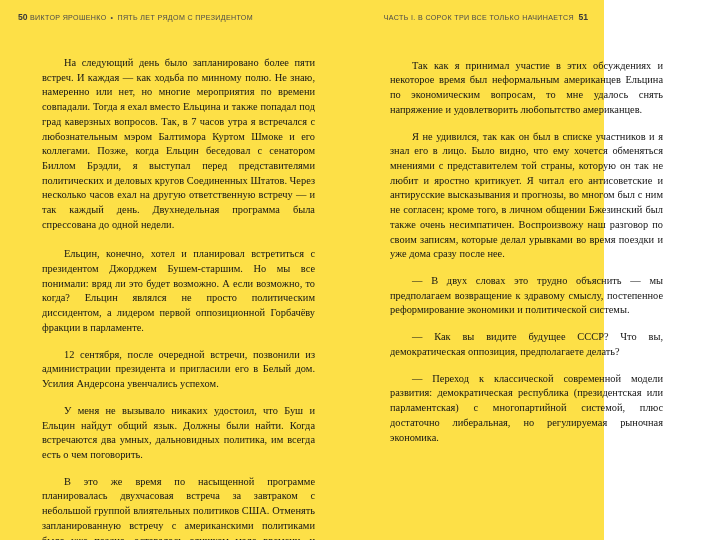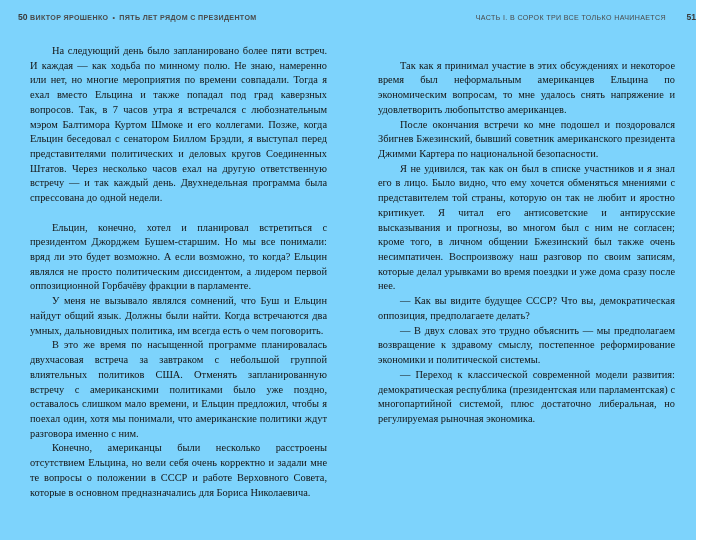--- a/index.html
+++ b/index.html
@@ -9,71 +9,71 @@
   }
   body {
     width: 704px;
     height: 540px;
     overflow: hidden;
     font-family: "Liberation Serif", "DejaVu Serif", serif;
     color: #1b1b1b;
   }
   .page {
     position: relative;
-    width: 696px;
+    width: 604px;
     height: 540px;
-    background: #7dd3fc;
+    background: #fde047;
   }
 
   
   .running-head {
     position: absolute;
     top: 12px;
     height: 12px;
     font-family: "Liberation Sans", "DejaVu Sans", sans-serif;
     font-size: 7.1px;
     letter-spacing: 0.35px;
     color: #4a4a4a;
     white-space: nowrap;
     line-height: 12px;
   }
-  .rh-left  { left: 30px; font-weight: bold; }
+  .rh-left  { left: 30px; }
   .rh-right { right: 30px; text-align: right; }
 
   .folio {
     position: absolute;
     top: 11px;
     font-family: "Liberation Sans", "DejaVu Sans", sans-serif;
     font-size: 8.6px;
     font-weight: bold;
     color: #3a3a3a;
     line-height: 13px;
   }
   .folio-left  { left: 18px; }
-  .folio-right { right: 0; }
+  .folio-right { right: 16px; }
 
   .rh-sep { padding: 0 4px; }
 
   
   .col {
     position: absolute;
     top: 44px;
     width: 297px;
     font-size: 10.4px;
     line-height: 14.72px;
     text-align: justify;
     text-justify: inter-word;
     hyphens: manual;
     color: #151515;
   }
   .col-left  { left: 30px; }
   .col-right { left: 378px; }
 
   .col p {
-    margin: 0;
+    margin: 12px;
     text-indent: 22px;
   }
   .col p.gap-before {
     margin-top: 14.7px;
   }
 </style>
 </head>
 <body>
 
 <div class="page">
@@ -84,28 +84,28 @@
     <span>ВИКТОР ЯРОШЕНКО</span><span class="rh-sep">•</span><span>ПЯТЬ ЛЕТ РЯДОМ С ПРЕЗИДЕНТОМ</span>
   </div>
 
   <div class="running-head rh-right">ЧАСТЬ I. В СОРОК ТРИ ВСЕ ТОЛЬКО НАЧИНАЕТСЯ</div>
 
   <div class="folio folio-right">51</div>
 
   <div class="col col-left">
     <p>На следующий день было запланировано более пяти встреч. И каждая — как ходьба по минному полю. Не знаю, намеренно или нет, но многие мероприятия по времени совпадали. Тогда я ехал вместо Ельцина и также попадал под град каверзных вопросов. Так, в 7 часов утра я встречался с любознательным мэром Балтимора Куртом Шмоке и его коллегами. Позже, когда Ельцин беседовал с сенатором Биллом Брэдли, я выступал перед представителями политических и деловых кругов Соединенных Штатов. Через несколько часов ехал на другую ответственную встречу — и так каждый день. Двухнедельная программа была спрессована до одной недели.</p>
     <p class="gap-before">Ельцин, конечно, хотел и планировал встретиться с президентом Джорджем Бушем-старшим. Но мы все понимали: вряд ли это будет возможно. А если возможно, то когда? Ельцин являлся не просто политическим диссидентом, а лидером первой оппозиционной Горбачёву фракции в парламенте.</p>
-    <p>У меня не вызывало являлся сомнений, что Буш и Ельцин найдут общий язык. Должны были найти. Когда встречаются два умных, дальновидных политика, им всегда есть о чем поговорить.</p>
+    <p>12 сентября, после очередной встречи, позвонили из администрации президента и пригласили его в Белый дом. Усилия Андерсона увенчались успехом.</p>
+    <p>У меня не вызывало никаких удостоил, что Буш и Ельцин найдут общий язык. Должны были найти. Когда встречаются два умных, дальновидных политика, им всегда есть о чем поговорить.</p>
     <p>В это же время по насыщенной программе планировалась двухчасовая встреча за завтраком с небольшой группой влиятельных политиков США. Отменять запланированную встречу с американскими политиками было уже поздно, оставалось слишком мало времени, и Ельцин предложил, чтобы я поехал один, хотя мы понимали, что американские политики ждут разговора именно с ним.</p>
     <p>Конечно, американцы были несколько расстроены отсутствием Ельцина, но вели себя очень корректно и задали мне те вопросы о положении в СССР и работе Верховного Совета, которые в основном предназначались для Бориса Николаевича.</p>
   </div>
 
   <div class="col col-right">
     <p class="gap-before">Так как я принимал участие в этих обсуждениях и некоторое время был неформальным американцев Ельцина по экономическим вопросам, то мне удалось снять напряжение и удовлетворить любопытство американцев.</p>
-    <p>После окончания встречи ко мне подошел и поздоровался Збигнев Бжезинский, бывший советник американского президента Джимми Картера по национальной безопасности.</p>
     <p>Я не удивился, так как он был в списке участников и я знал его в лицо. Было видно, что ему хочется обменяться мнениями с представителем той страны, которую он так не любит и яростно критикует. Я читал его антисоветские и антирусские высказывания и прогнозы, во многом был с ним не согласен; кроме того, в личном общении Бжезинский был также очень несимпатичен. Воспроизвожу наш разговор по своим записям, которые делал урывками во время поездки и уже дома сразу после нее.</p>
+    <p>— В двух словах это трудно объяснить — мы предполагаем возвращение к здравому смыслу, постепенное реформирование экономики и политической системы.</p>
     <p>— Как вы видите будущее СССР? Что вы, демократическая оппозиция, предполагаете делать?</p>
-    <p>— В двух словах это трудно объяснить — мы предполагаем возвращение к здравому смыслу, постепенное реформирование экономики и политической системы.</p>
     <p>— Переход к классической современной модели развития: демократическая республика (президентская или парламентская) с многопартийной системой, плюс достаточно либеральная, но регулируемая рыночная экономика.</p>
 
   </div>
 
 </div>
 
 </body></html>

